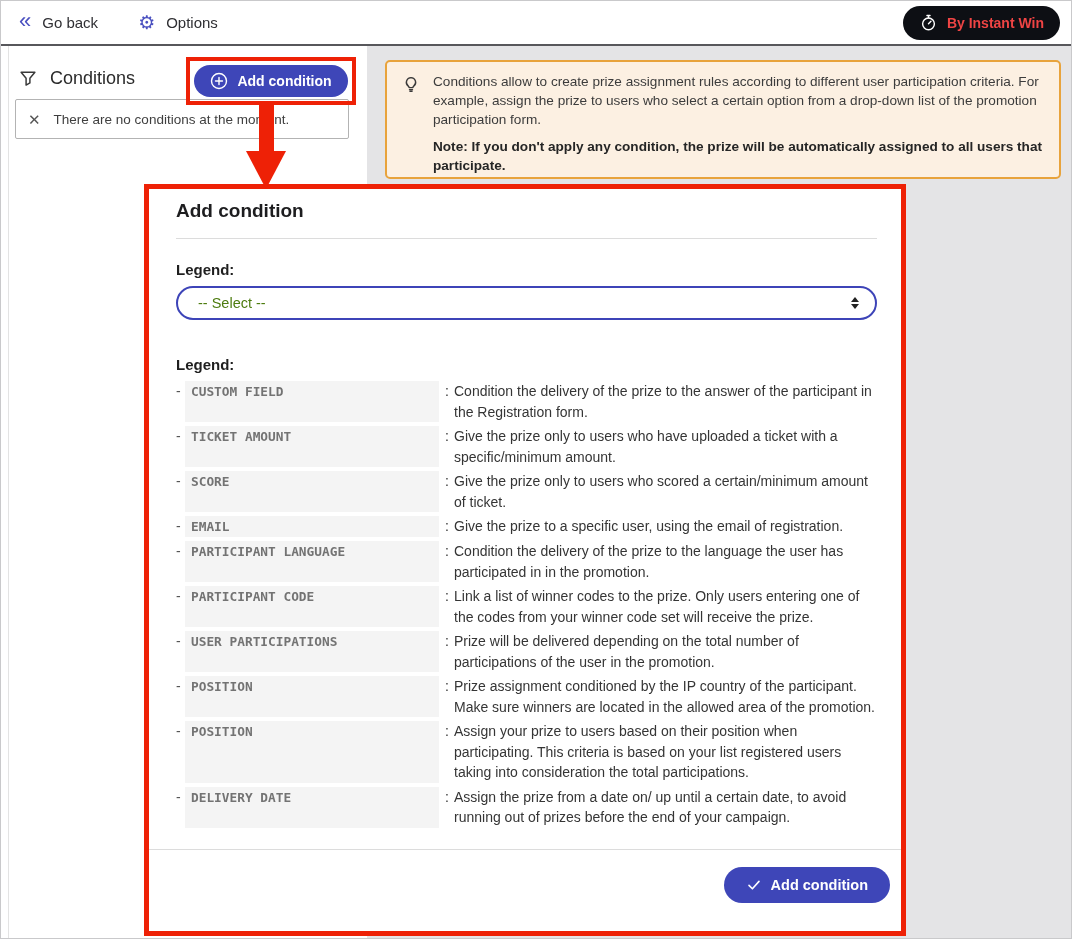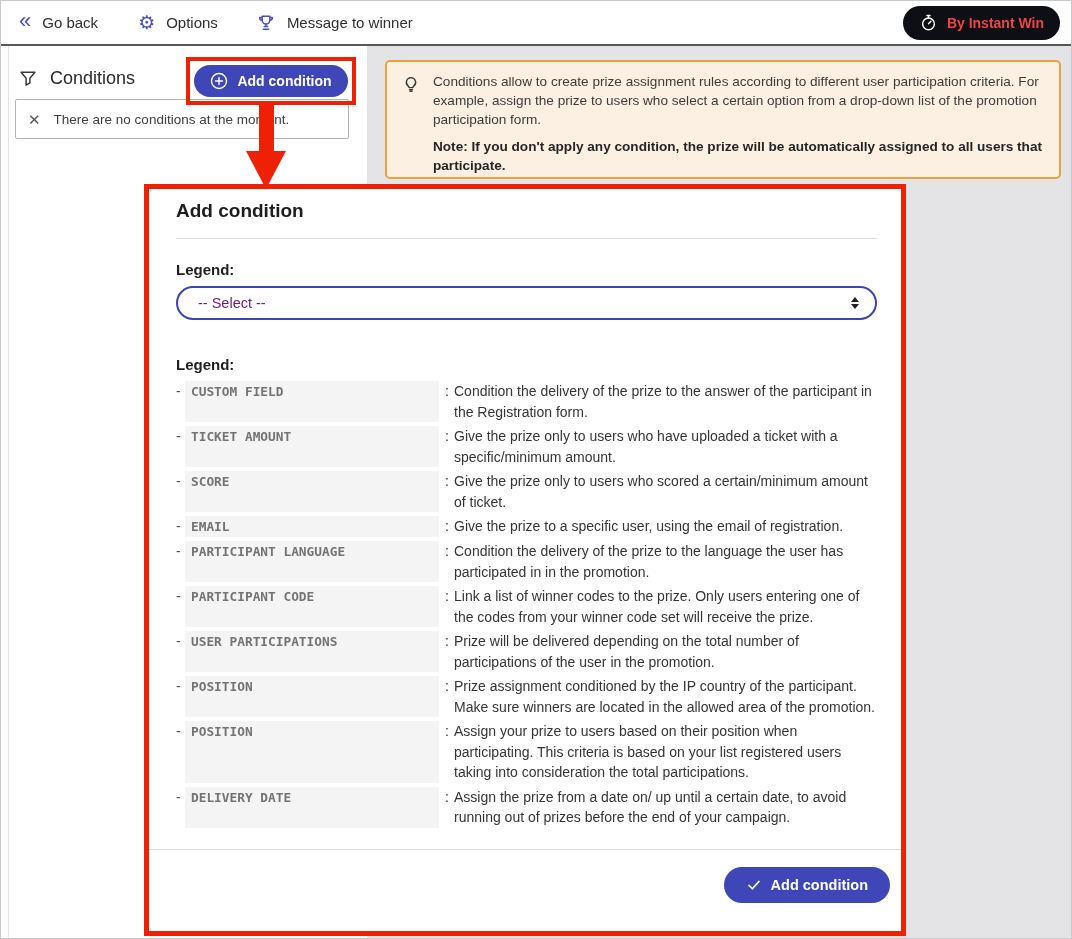--- a/index.html
+++ b/index.html
@@ -108,21 +108,21 @@
     padding:10px 24px 0 27px; color:#1f1f1f;
   }
   .modal-title{ font-size:19px; font-weight:bold; line-height:24px; color:#1d1d1f; }
   .modal hr.title-divider{
     border:none; border-top:1px solid #dcdcdc; margin:15px 0 0 0;
   }
   .field-label{ margin-top:22px; font-size:15px; font-weight:bold; line-height:18px; }
   .select{
     margin-top:7px; height:34px; border:2px solid #3d44b8; border-radius:17px;
     display:flex; align-items:center; padding:0 16px 0 20px;
-    font-size:14.5px; color:#701a75; cursor:pointer; background:#fff;
+    font-size:14.5px; color:#4d7c0f; cursor:pointer; background:#fff;
   }
   .select .grow{ flex:1; }
   .updown{ display:flex; flex-direction:column; align-items:center; gap:2px; }
   .updown i{ display:block; width:0; height:0; border-left:4px solid transparent; border-right:4px solid transparent; }
   .updown .up{ border-bottom:5px solid #222; }
   .updown .down{ border-top:5px solid #222; }
 
   .legend-label{ margin-top:36px; font-size:15px; font-weight:bold; line-height:18px; }
   .legend-list{ margin-top:7px; }
   .legend-row{
@@ -154,30 +154,20 @@
 <div id="screen">
 
   <div class="topnav">
     <div class="nav-item nav-go-back">
       <span class="ico chevrons">«</span>
       <span>Go back</span>
     </div>
     <div class="nav-item nav-options">
       <span class="ico gear-glyph">⚙</span>
       <span>Options</span>
-    </div>
-    <div class="nav-item nav-message">
-      <span class="ico">
-        <svg width="20" height="20" viewBox="0 0 20 20" fill="none" stroke="currentColor" stroke-width="1.5" stroke-linecap="round" stroke-linejoin="round">
-          <path d="M6.2 3.2h7.6v4.1a3.8 3.8 0 0 1-7.6 0V3.2z"></path>
-          <path d="M6.2 4.4H3.6a2.8 2.8 0 0 0 2.8 2.8M13.8 4.4h2.6a2.8 2.8 0 0 1-2.8 2.8"></path>
-          <path d="M10 11.1v2.4M7.3 16.2h5.4M8.3 13.5h3.4"></path>
-        </svg>
-      </span>
-      <span>Message to winner</span>
     </div>
     <div class="nav-spacer"></div>
     <div class="instant-win-pill">
       <span class="ico">
         <svg width="19" height="19" viewBox="0 0 20 20" fill="none" stroke="currentColor" stroke-width="1.5" stroke-linecap="round">
           <circle cx="10" cy="11.4" r="6.2"></circle>
           <path d="M8.4 2.6h3.2M10 2.6v2.4M10 11.4l2.6-2.6"></path>
         </svg>
       </span>
       <span>By Instant Win</span>

